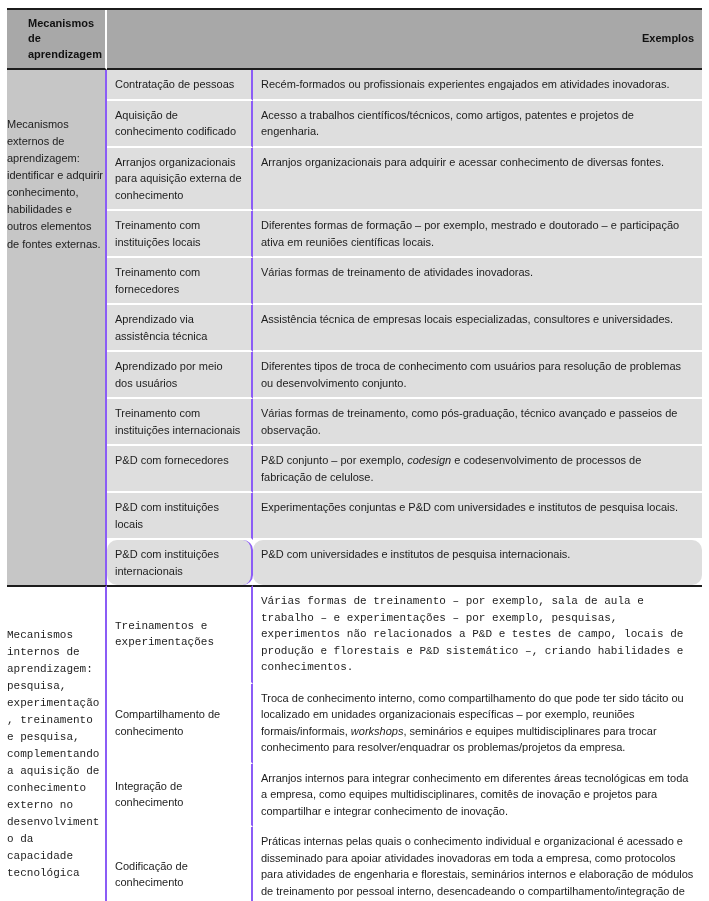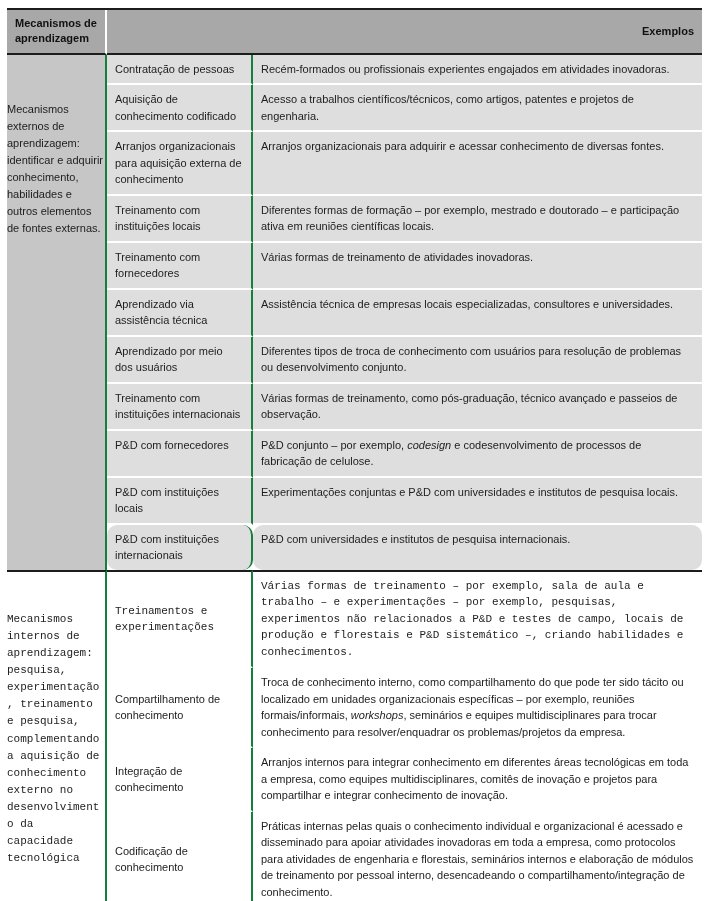--- a/index.html
+++ b/index.html
@@ -27,38 +27,38 @@
   th {
     background: var(--header-bg, #a8a8a8);
     font-size: 11px;
     font-weight: bold;
     color: #111;
     vertical-align: middle;
     padding: 6px 8px;
     border-bottom: 2px solid var(--border-color, #1c1c1c);
     line-height: 1.4;
   }
-  th.col1 { text-align: left; border-right: 2px solid #ffffff; padding-left: 8px; }
+  th.col1 { text-align: left; border-right: 2px solid #ffffff; padding-left: 21px; }
   th.col23 { text-align: right; }
 
   td {
     font-size: 11px;
     line-height: 1.5;
     vertical-align: top;
     padding: 6px 8px;
     overflow-wrap: break-word;
   }
 
   
   tbody.ext td { background: var(--external-row-bg, #dedede); border-bottom: 2px solid #ffffff; }
   tbody.ext td.glabel { background: var(--external-label-bg, #c6c6c6); }
   tbody.ext tr:last-child td { border-bottom: none; border-radius: 10px; }
   tbody.ext td.glabel { border-bottom: none; }
 
-  td.glabel, td.mech { border-right: 2px solid #15803d; }
+  td.glabel, td.mech { border-right: 2px solid #8b5cf6; }
 
   td.glabel {
     padding: 8px 0;
     line-height: 1.55;
   }
   tbody.ext td.glabel { vertical-align: top; padding-top: 46px; }
 
   
   tbody.int td { background: var(--internal-row-bg, #ffffff); border-bottom: 2px solid #ffffff; }
   tbody.int tr:last-child td, tbody.int td.glabel { border-bottom: none; }

